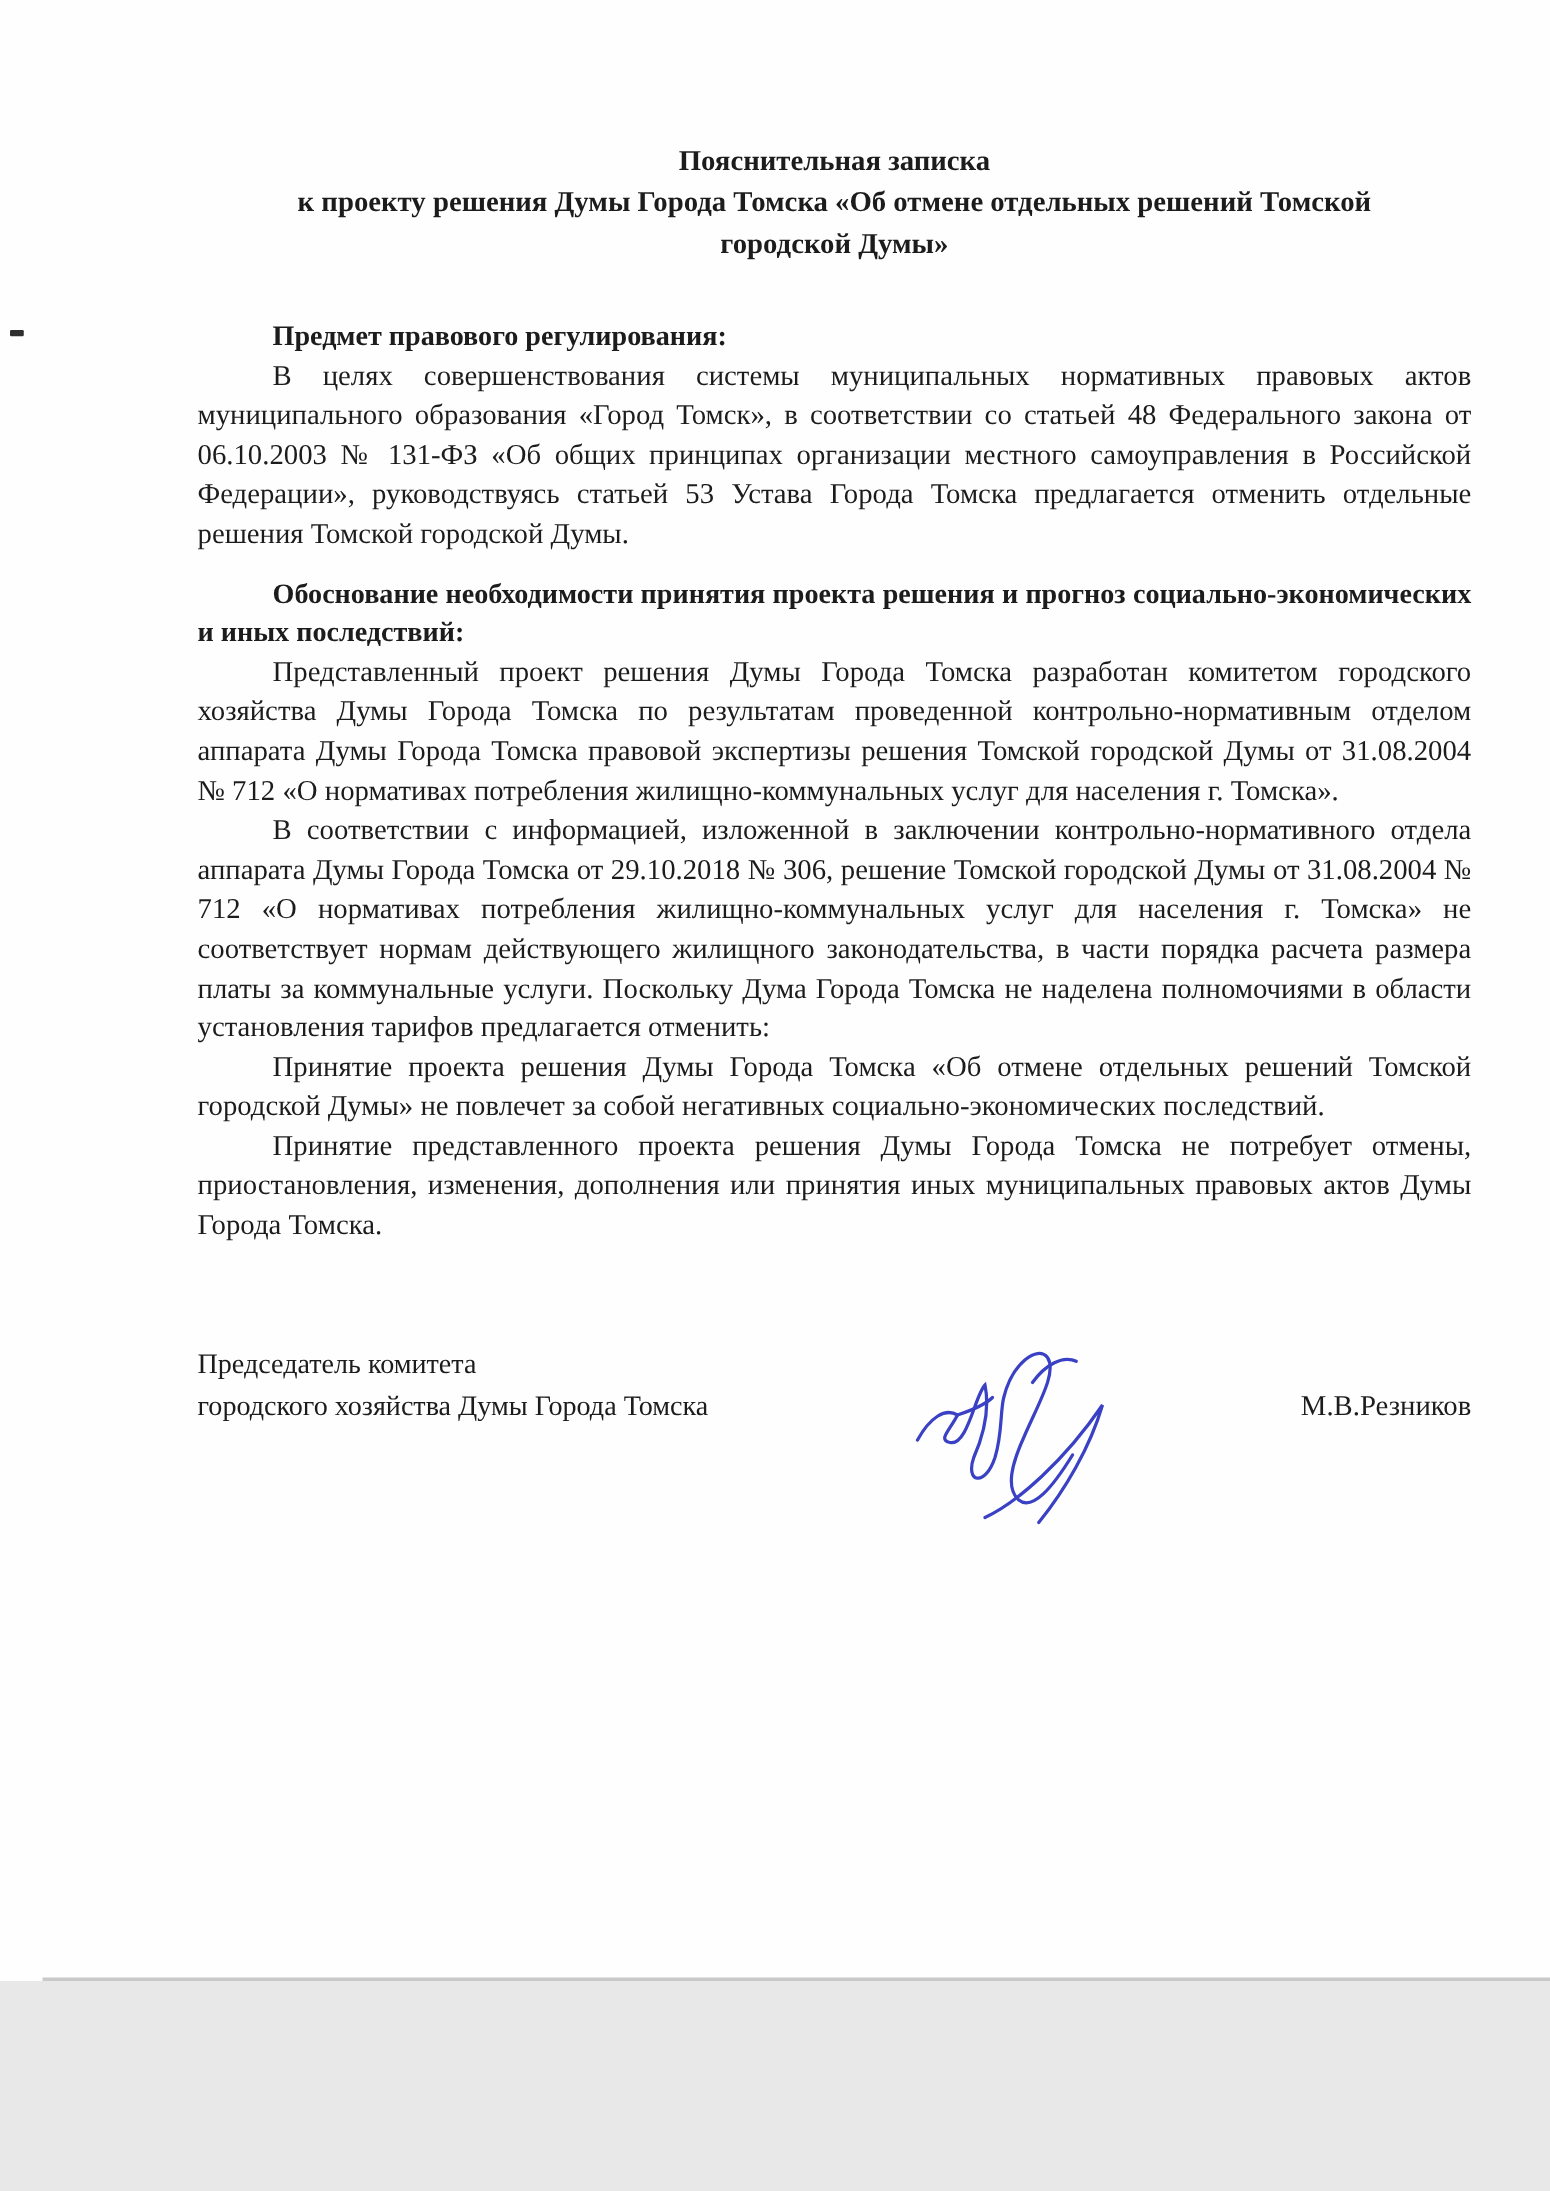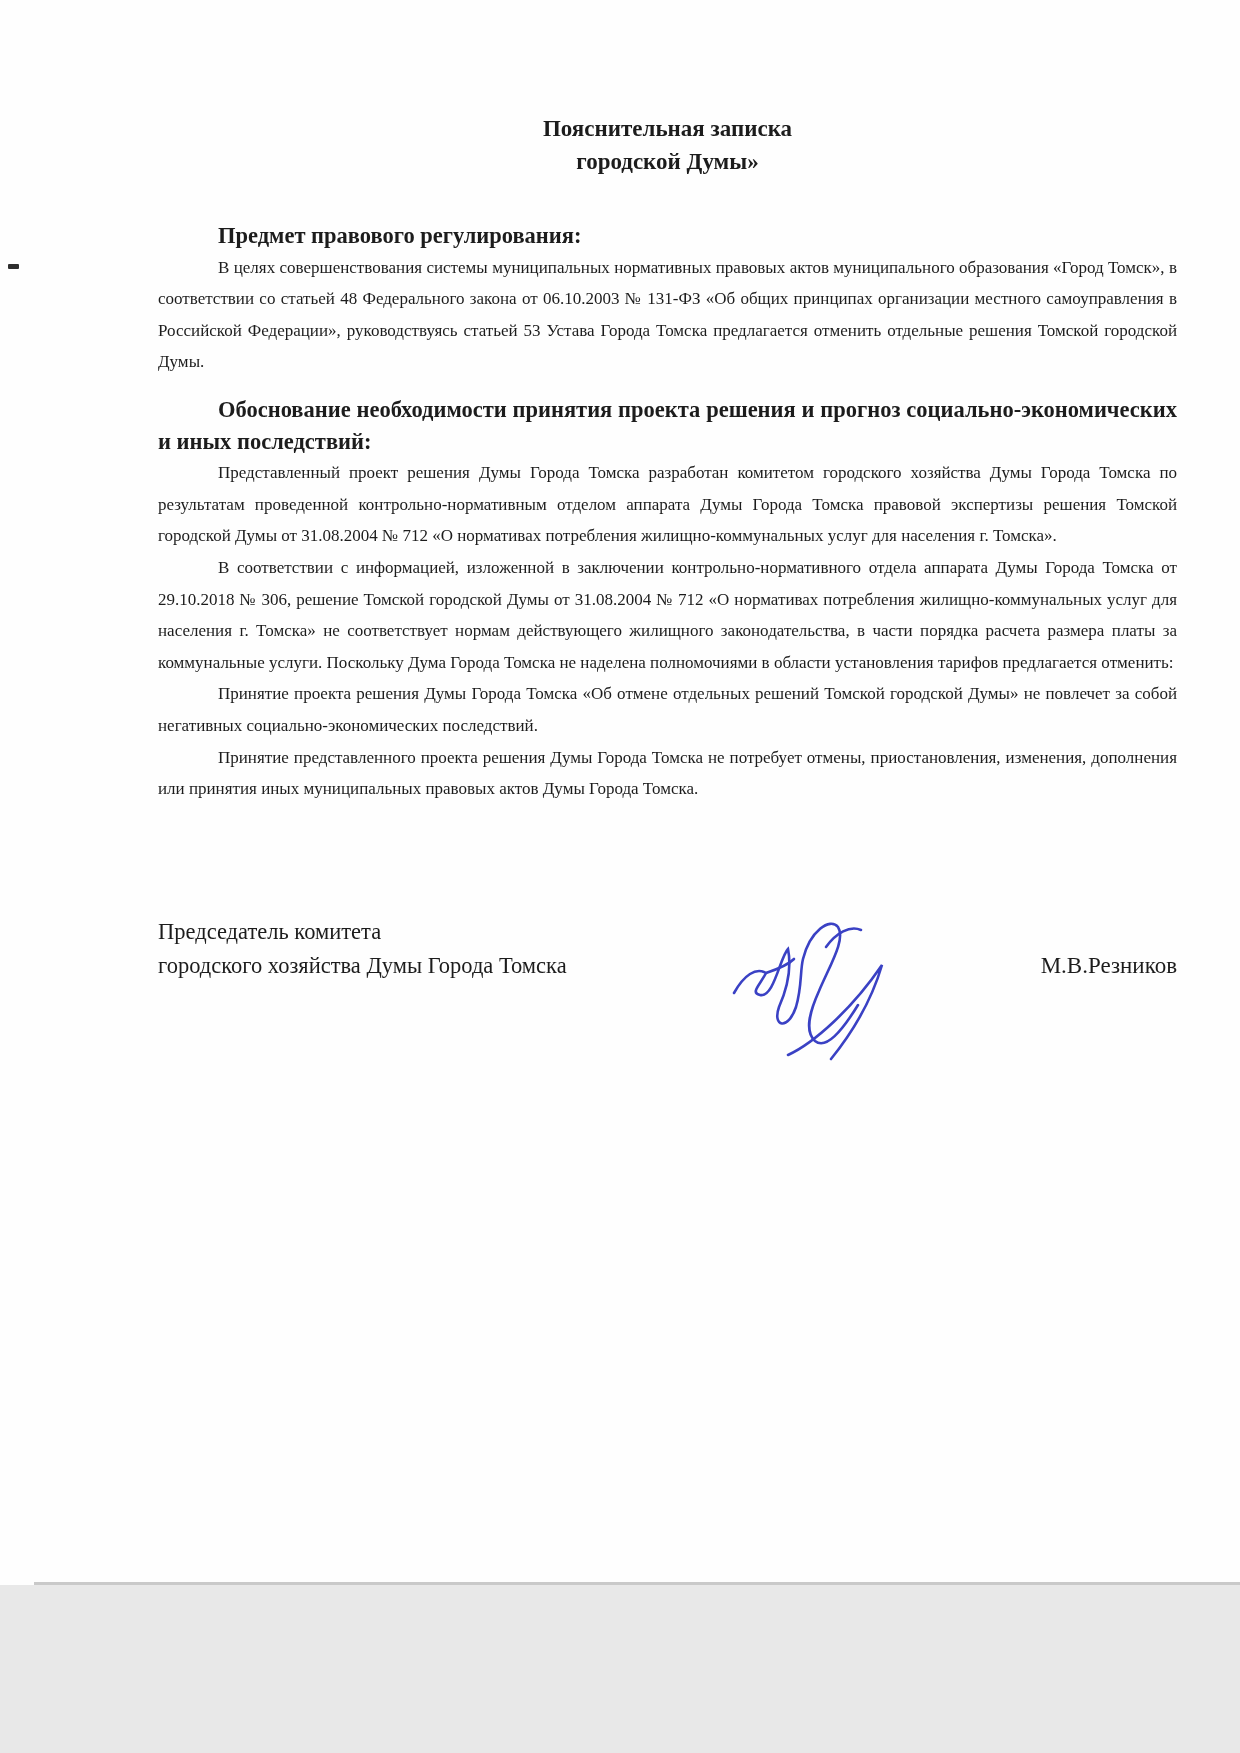--- a/index.html
+++ b/index.html
@@ -31,28 +31,28 @@
     margin-top: 16px;
     font-weight: bold;
     font-size: 22.5px;
     line-height: 31.6px;
     text-align: justify;
     text-indent: 60px;
   }
   .heading.first { margin-top: 42px; }
   .par {
     margin: 0;
-    font-size: 17px;
+    font-size: 23px;
     line-height: 31.6px;
     text-align: justify;
     text-indent: 60px;
   }
   .signature-block {
     position: relative;
-    margin-top: 110px;
+    margin-top: 78px;
     font-size: 22.5px;
     line-height: 34px;
     height: 160px;
   }
   .sig-name {
     position: absolute;
     right: 0;
     top: 34px;
     font-size: 23px;
   }
@@ -92,20 +92,21 @@
 <body>
 
 <div class="page">
 
   <div class="scan-artifact"></div>
 
   <div class="content">
 
     <div class="doc-title">
       <div>Пояснительная записка</div>
+      <div>к проекту решения Думы Города Томска «Об отмене отдельных решений Томской</div>
       <div>городской Думы»</div>
     </div>
 
     <p class="heading first">Предмет правового регулирования:</p>
     <p class="par">В целях совершенствования системы муниципальных нормативных правовых актов муниципального образования «Город Томск», в соответствии со статьей 48 Федерального закона от 06.10.2003 № 131-ФЗ «Об общих принципах организации местного самоуправления в Российской Федерации», руководствуясь статьей 53 Устава Города Томска предлагается отменить отдельные решения Томской городской Думы.</p>
 
     <p class="heading">Обоснование необходимости принятия проекта решения и прогноз социально-экономических и иных последствий:</p>
     <p class="par">Представленный проект решения Думы Города Томска разработан комитетом городского хозяйства Думы Города Томска по результатам проведенной контрольно-нормативным отделом аппарата Думы Города Томска правовой экспертизы решения Томской городской Думы от 31.08.2004 № 712 «О нормативах потребления жилищно-коммунальных услуг для населения г. Томска».</p>
     <p class="par">В соответствии с информацией, изложенной в заключении контрольно-нормативного отдела аппарата Думы Города Томска от 29.10.2018 № 306, решение Томской городской Думы от 31.08.2004 № 712 «О нормативах потребления жилищно-коммунальных услуг для населения г. Томска» не соответствует нормам действующего жилищного законодательства, в части порядка расчета размера платы за коммунальные услуги. Поскольку Дума Города Томска не наделена полномочиями в области установления тарифов предлагается отменить:</p>
     <p class="par">Принятие проекта решения Думы Города Томска «Об отмене отдельных решений Томской городской Думы» не повлечет за собой негативных социально-экономических последствий.</p>

